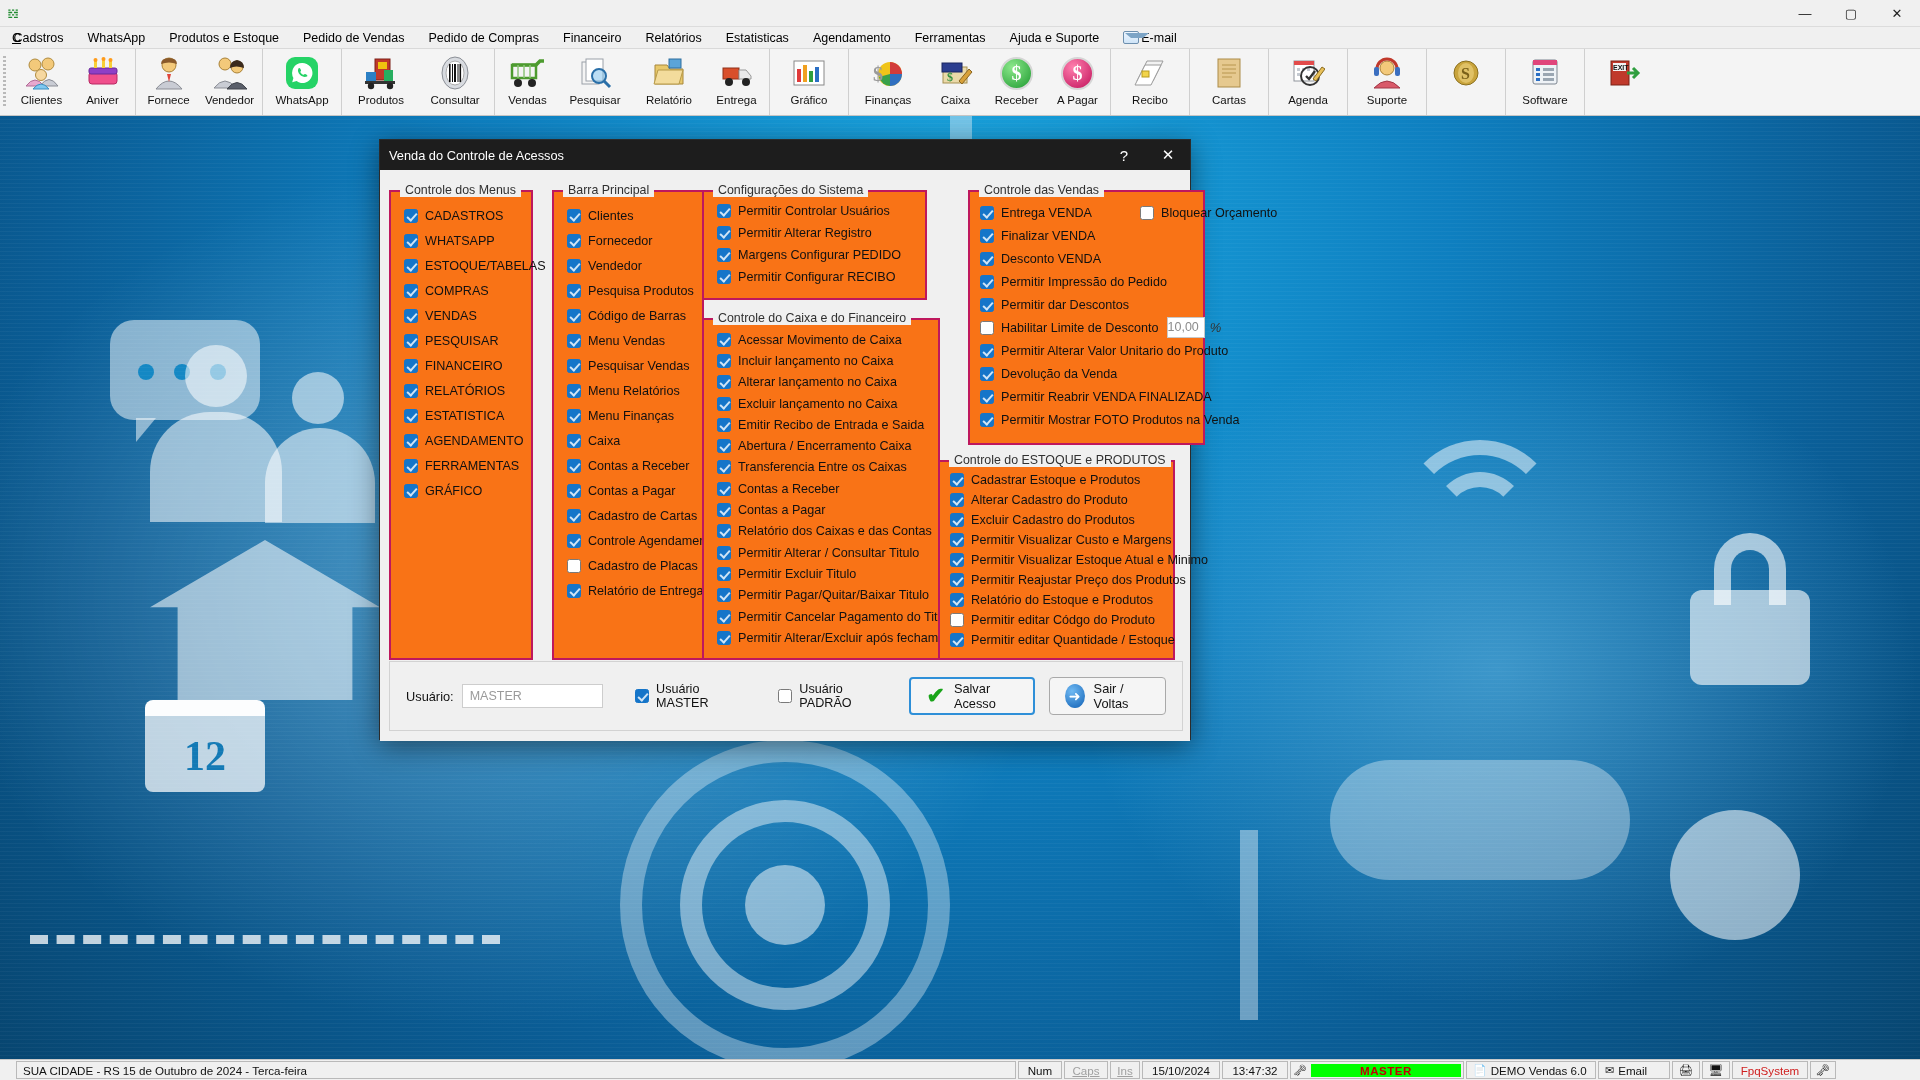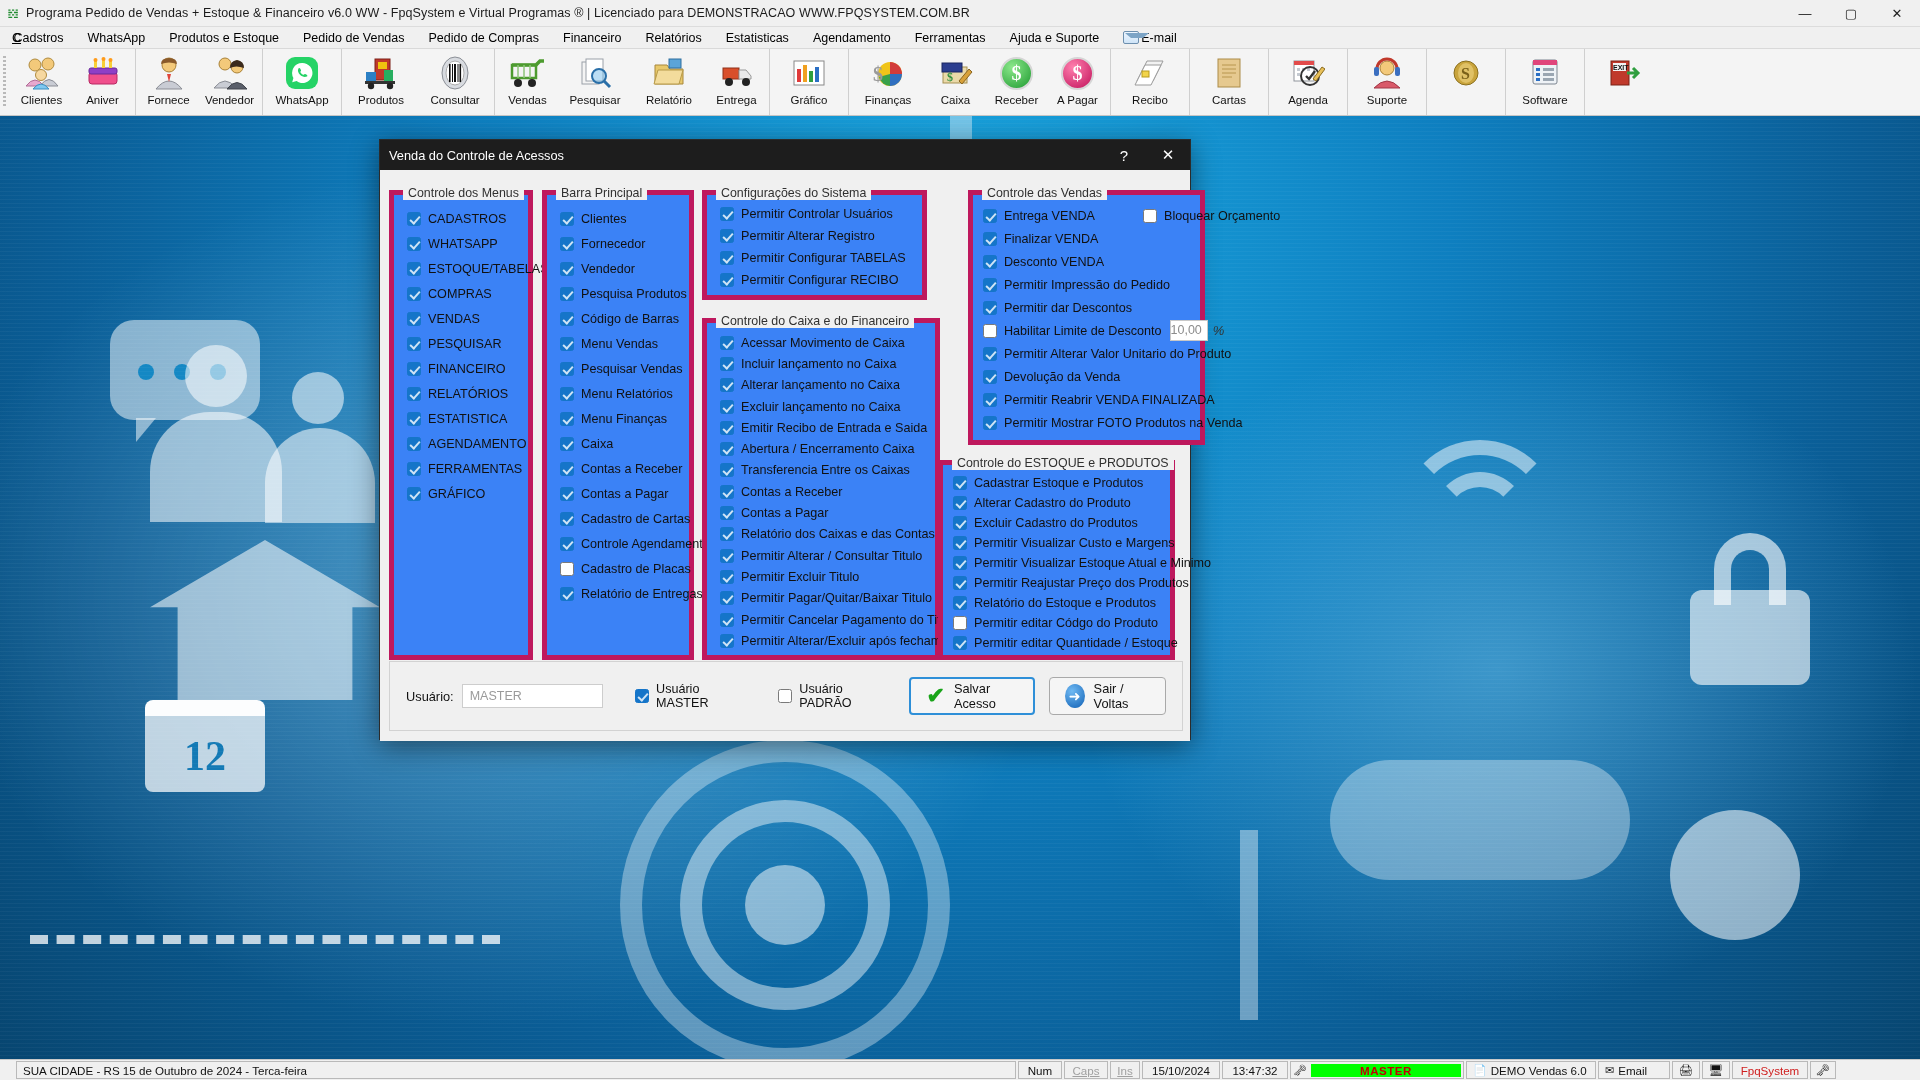--- a/index.html
+++ b/index.html
@@ -177,21 +177,21 @@
   }
   #dlg-title .sp{ flex:1; }
   .dlg-tbtn{
     width:44px; height:30px; display:flex;align-items:center;justify-content:center;
     color:#fff; font-size:15px;
   }
 
   #dlg-body{ position:relative; height:571px; background:#f0f0f0; padding:7px 9px 0 9px; }
 
   .gbox{
-    position:absolute; border:5px solid #be185d; background:#3b82f6;
+    position:absolute; border:2px solid #be185d; background:#f97316;
   }
   .gbox > .legend{
     position:absolute; top:-9px; left:9px; background:#f0f0f0;
     padding:0 5px; font-size:12.4px; color:#303030; white-space:nowrap;
   }
 
   .chk-row{
     display:flex; align-items:center; height:25px; white-space:nowrap;
   }
   .chk{
@@ -279,21 +279,20 @@
   <div class="bg-target2"></div>
   <div class="bg-target3"></div>
   <div class="bg-dash"></div>
   <div class="bg-cloud"></div>
   <div class="bg-bar" style="left:950px; top:116px; width:22px; height:560px;"></div>
   <div class="bg-bar" style="left:1240px; top:830px; width:18px; height:190px;"></div>
 </div>
 
 <div id="titlebar">
   <span class="tb-icon">𝍌</span>
-  <span class="tb-title">Programa Pedido de Vendas + Estoque &amp; Financeiro v6.0 WW - FpqSystem e Virtual Programas ® | Licenciado para  DEMONSTRACAO WWW.FPQSYSTEM.COM.BR</span>
   <span class="tb-spacer"></span>
   <span class="tb-btn">—</span>
   <span class="tb-btn">▢</span>
   <span class="tb-btn close">✕</span>
 </div>
 
 <div id="menubar">
   <span class="menu-item"><u>C</u><span style="margin-left:-7.5px">Cadstros</span></span>
   <span class="menu-item">WhatsApp</span>
   <span class="menu-item">Produtos e Estoque</span>
@@ -693,21 +692,21 @@
             <span class="chk on"></span>
             <span class="chk-lbl">FERRAMENTAS</span>
           </div>
         <div class="chk-row">
             <span class="chk on"></span>
             <span class="chk-lbl">GRÁFICO</span>
           </div>
       </div>
     </div>
 
-    <div class="gbox" style="left:162px; top:20px; width:152px; height:470px;">
+    <div class="gbox" style="left:172px; top:20px; width:152px; height:470px;">
       <span class="legend">Barra Principal</span>
       <div style="padding:11px 0 0 13px">
         <div class="chk-row">
             <span class="chk on"></span>
             <span class="chk-lbl">Clientes</span>
           </div>
         <div class="chk-row">
             <span class="chk on"></span>
             <span class="chk-lbl">Fornecedor</span>
           </div>
@@ -776,21 +775,21 @@
         <div class="chk-row" style="height:22px">
             <span class="chk on"></span>
             <span class="chk-lbl">Permitir Controlar Usuários</span>
           </div>
         <div class="chk-row" style="height:22px">
             <span class="chk on"></span>
             <span class="chk-lbl">Permitir Alterar Registro</span>
           </div>
         <div class="chk-row" style="height:22px">
             <span class="chk on"></span>
-            <span class="chk-lbl">Permitir Configurar TABELAS</span>
+            <span class="chk-lbl">Margens Configurar PEDIDO</span>
           </div>
         <div class="chk-row" style="height:22px">
             <span class="chk on"></span>
             <span class="chk-lbl">Permitir Configurar RECIBO</span>
           </div>
       </div>
     </div>
 
     <div class="gbox" style="left:322px; top:148px; width:238px; height:342px;">
       <span class="legend">Controle do Caixa e do Financeiro</span>

